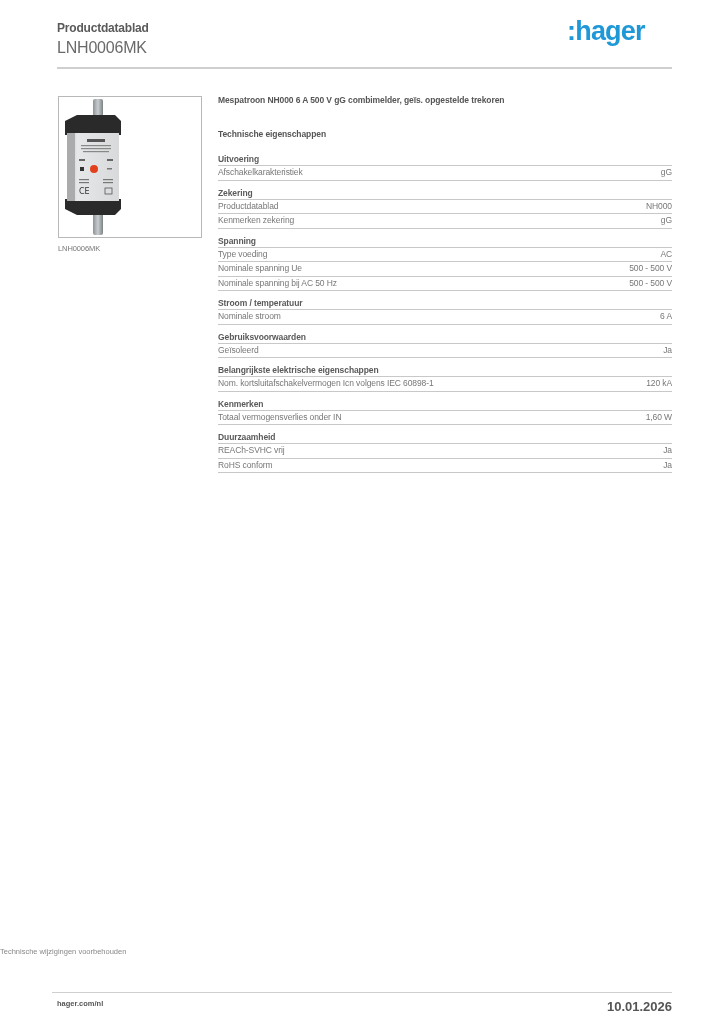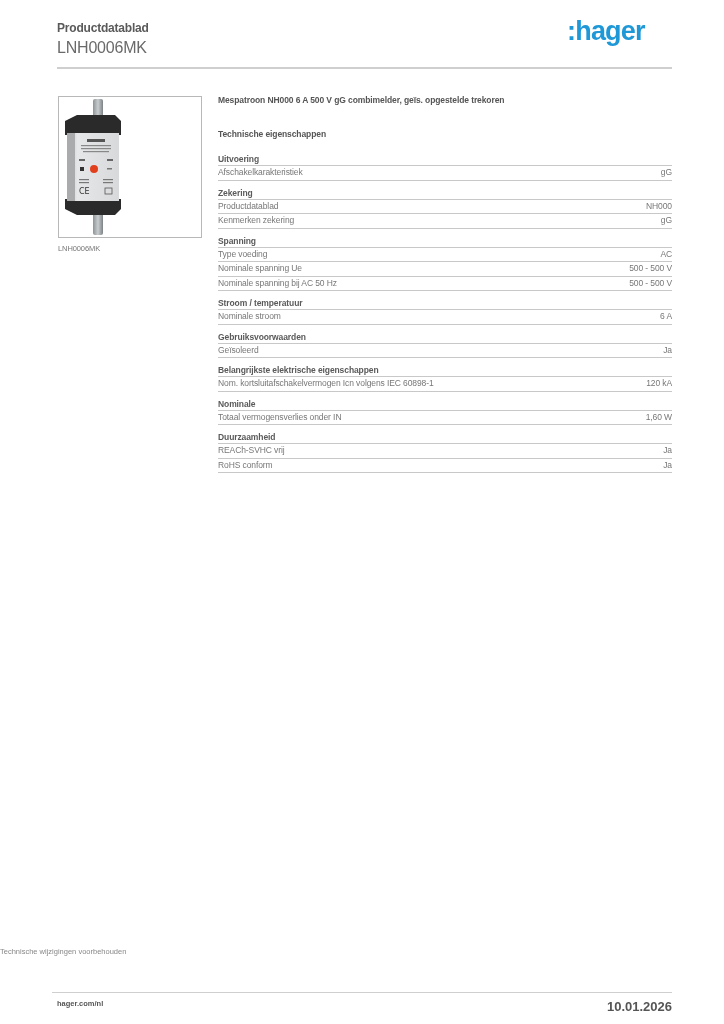--- a/index.html
+++ b/index.html
@@ -142,21 +142,21 @@
 
   <div class="section">
     <div class="section-title">Belangrijkste elektrische eigenschappen</div>
     <div class="row">
       <span>Nom. kortsluitafschakelvermogen Icn volgens IEC 60898-1</span>
       <span class="val">120 kA</span>
     </div>
   </div>
 
   <div class="section">
-    <div class="section-title">Nominale</div>
+    <div class="section-title">Kenmerken</div>
     <div class="row">
       <span>Totaal vermogensverlies onder IN</span>
       <span class="val">1,60 W</span>
     </div>
   </div>
 
 
   <div class="section">
     <div class="section-title">Duurzaamheid</div>
     <div class="row">

